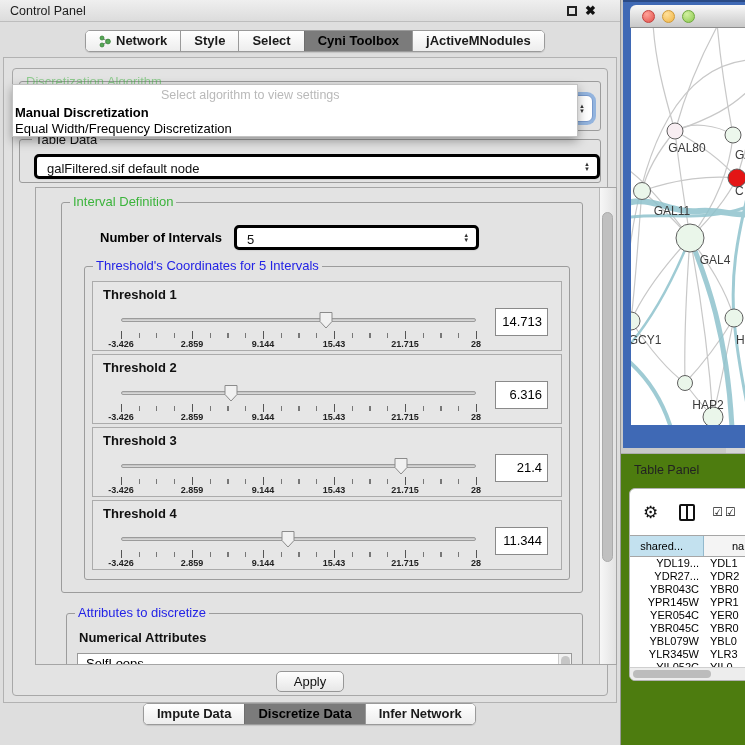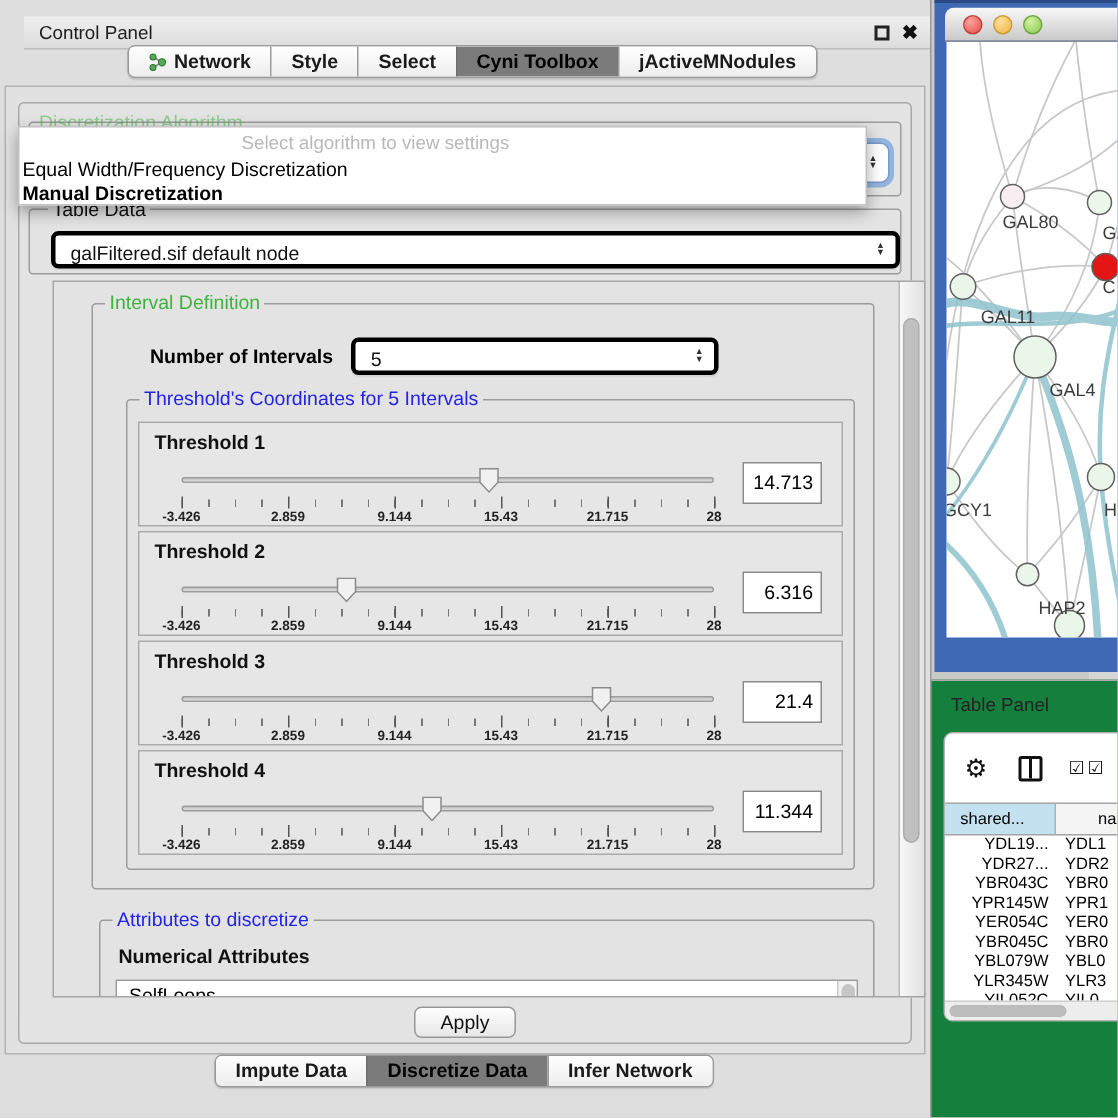--- a/index.html
+++ b/index.html
@@ -2,22 +2,22 @@
 <html><head>
 <meta charset="utf-8">
 <style>
   * { margin:0; padding:0; box-sizing:border-box; }
   html,body { width:745px; height:745px; overflow:hidden;
     font-family:"Liberation Sans", sans-serif; background:#d6d6d6; }
   #stage { position:relative; width:745px; height:745px; }
 
   
   .left-panel { position:absolute; left:0; top:0; width:620px; height:745px; background:#dedede; }
-  .titlebar { position:absolute; left:0; top:11px; width:100%; height:22px;
-    background:linear-gradient(#efefef,#dcdcdc); border-bottom:1px solid #bdbdbd;margin-left:16px; }
+  .titlebar { position:absolute; left:0; top:0; width:100%; height:22px;
+    background:linear-gradient(#efefef,#dcdcdc); border-bottom:1px solid #bdbdbd; }
   .titlebar .tb-text { position:absolute; left:10px; top:4px; font-size:12.5px; color:#1c1c1c; }
   .float-ic { position:absolute; right:43px; top:6px; width:10px; height:10px; border:2px solid #222; background:transparent; }
   .close-ic { position:absolute; right:24px; top:3px; font-size:13px; font-weight:bold; color:#111; }
 
   .seg { display:flex; border:1px solid #9a9a9a; border-radius:5px; overflow:hidden;
     background:#fff; height:22px; box-shadow:0 1px 1px rgba(0,0,0,.12); }
   .segitem { padding:0 13px; line-height:20px; font-size:13px; font-weight:bold; color:#1a1a1a;
     border-left:1px solid #9a9a9a; background:linear-gradient(#ffffff,#ededed);
     display:flex; align-items:center; gap:5px; white-space:nowrap; }
   .segitem:first-child { border-left:none; }
@@ -102,21 +102,21 @@
     background:#3f69b5; border-top:2px solid #2a4a85; }
   .net-titlebar { position:absolute; left:7px; top:3px; right:0; height:23px;
     background:linear-gradient(#f8f8f8,#c9c9c9); border-radius:6px 0 0 0; border-bottom:1px solid #8e8e8e; }
   .light { position:absolute; top:5px; width:13px; height:13px; border-radius:50%; }
   .l-red   { left:12px; background:radial-gradient(circle at 35% 30%, #ffa39a, #e1504a); border:1px solid #c2413d; }
   .l-yellow{ left:32px; background:radial-gradient(circle at 35% 30%, #ffe09a, #efb445); border:1px solid #cf9a38; }
   .l-green { left:52px; background:radial-gradient(circle at 35% 30%, #d2f0a0, #8bc84f); border:1px solid #6fa83c; }
   .net-canvas { position:absolute; left:8px; top:26px; right:0; height:397px; background:#fff; overflow:hidden; }
   .net-canvas svg text { font-family:"Liberation Sans", sans-serif; font-size:12px; fill:#3c3c3c; }
 
-  .tp { position:absolute; left:0; top:453px; width:125px; height:292px; background:#15803d; border-top:1px solid #adadad; }
+  .tp { position:absolute; left:0; top:453px; width:125px; height:292px; background:#4d7c0f; border-top:1px solid #adadad; }
   .tp-title { position:absolute; left:13px; top:9px; font-size:12.5px; color:#222; }
   .tp-card { position:absolute; left:8px; top:34px; width:117px; height:193px; background:#fff;
     border:1px solid #b2b2b2; border-radius:6px 0 0 6px; overflow:hidden; }
   .tp-toolbar { height:46px; display:flex; align-items:center; padding-left:13px; }
   .gear { font-size:17px; color:#111; }
   .col-ic { width:16px; height:17px; border:2px solid #111; border-radius:2px; margin-left:21px; position:relative; }
   .col-ic::after { content:""; position:absolute; left:5px; top:0; bottom:0; width:2px; background:#111; }
   .checks { margin-left:17px; font-size:12px; letter-spacing:2px; color:#111; }
   .tp-header { display:flex; height:22px; border-top:1px solid #a6a6a6; border-bottom:1px solid #a6a6a6;
     background:#f4f4f4; font-size:11px; align-items:stretch; }
@@ -354,22 +354,22 @@
         <div class="segitem selected">
         <span>Discretize Data</span>
       </div>
         <div class="segitem">
         <span>Infer Network</span>
       </div>
       </div>
 
     <div class="popup">
       <div class="pop-placeholder">Select algorithm to view settings</div>
+      <div class="pop-item first">Manual Discretization</div>
       <div class="pop-item">Equal Width/Frequency Discretization</div>
-      <div class="pop-item first">Manual Discretization</div>
     </div>
   </div>
 
   <div class="right-bg">
 
     <div class="net-window">
       <div class="net-titlebar">
         <span class="light l-red"></span>
         <span class="light l-yellow"></span>
         <span class="light l-green"></span>

